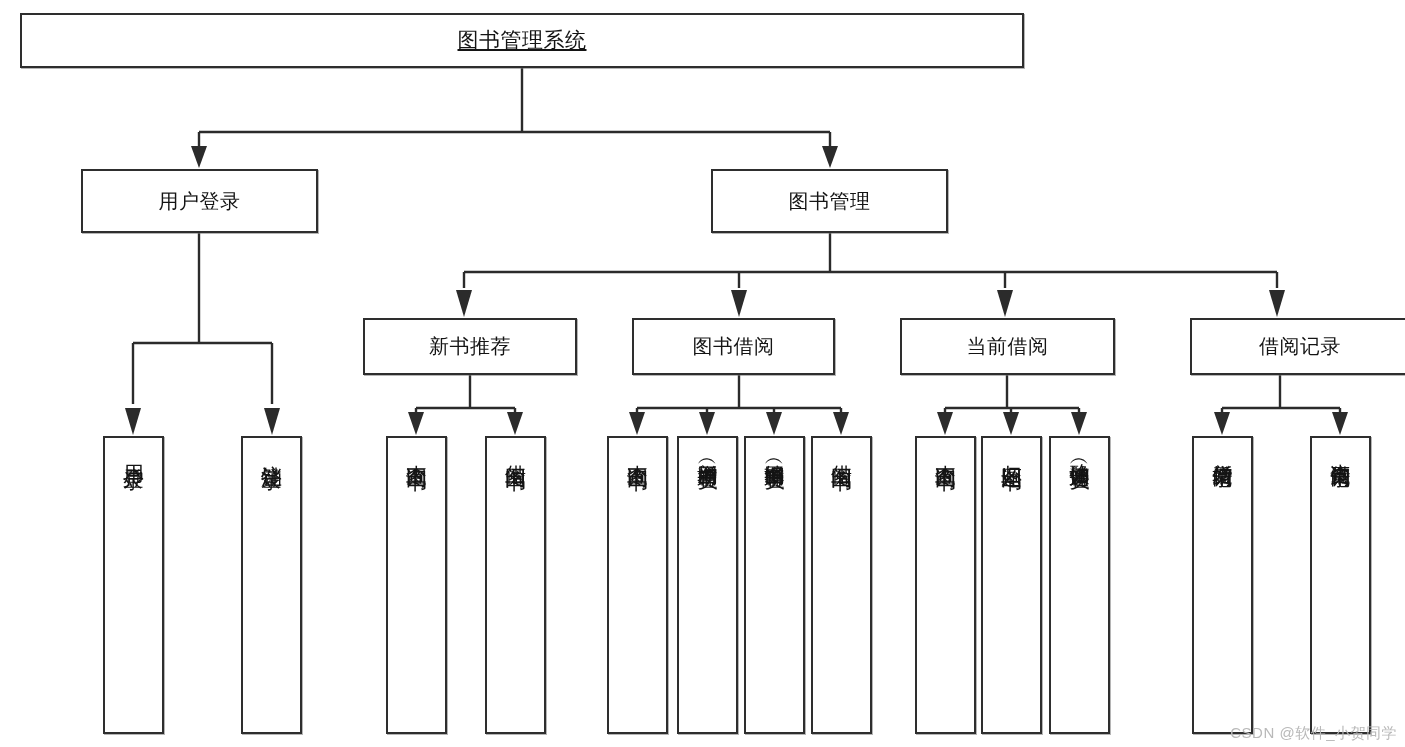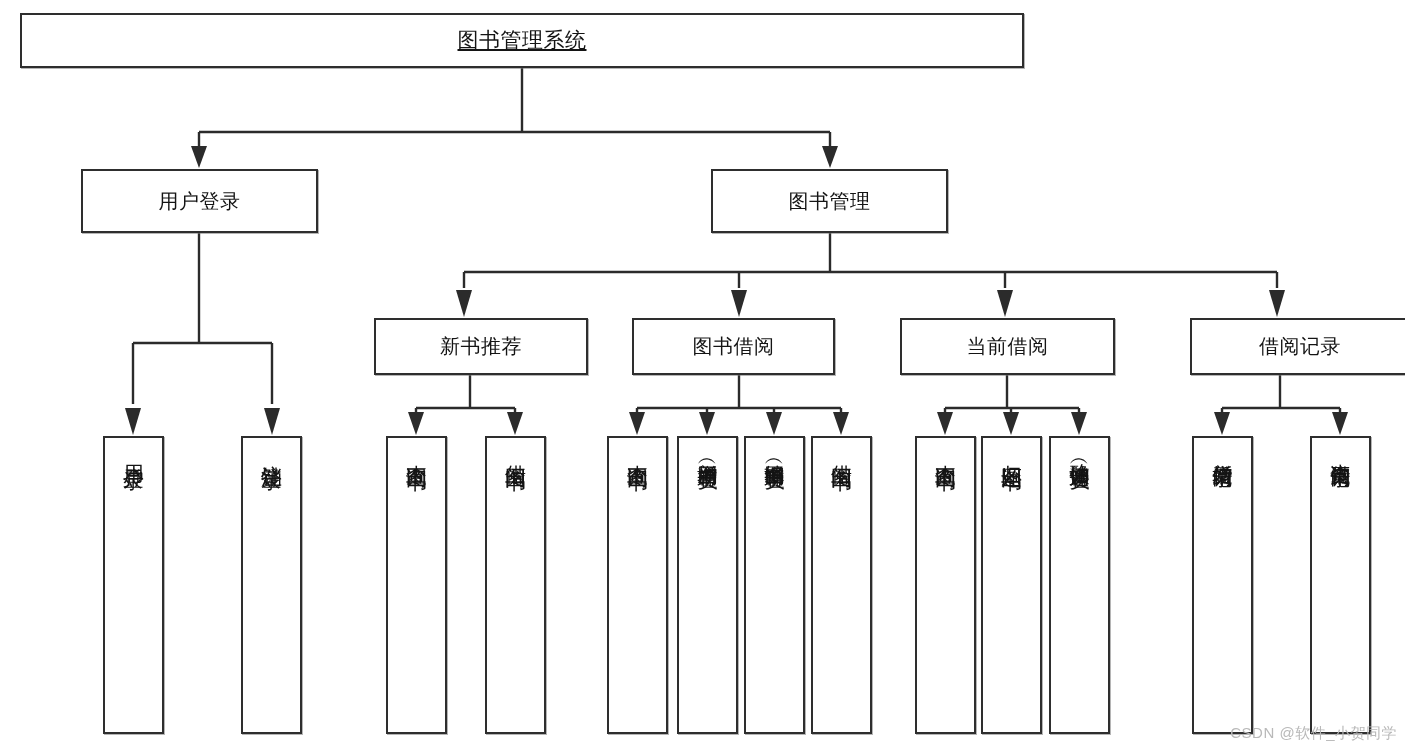--- a/index.html
+++ b/index.html
@@ -161,21 +161,21 @@
   </div>
 
   <div class="node lvl2" style="left:81px; top:169px; width:237px; height:64px;">
     <span class="label">用户登录</span>
   </div>
 
   <div class="node lvl2" style="left:711px; top:169px; width:237px; height:64px;">
     <span class="label">图书管理</span>
   </div>
 
-  <div class="node lvl3" style="left:363px; top:318px; width:214px; height:57px;margin-left:11px;">
+  <div class="node lvl3" style="left:363px; top:318px; width:214px; height:57px;">
     <span class="label">新书推荐</span>
   </div>
 
   <div class="node lvl3" style="left:900px; top:318px; width:215px; height:57px;">
     <span class="label">当前借阅</span>
   </div>
 
   <div class="node lvl3" style="left:632px; top:318px; width:203px; height:57px;">
     <span class="label">图书借阅</span>
   </div>

